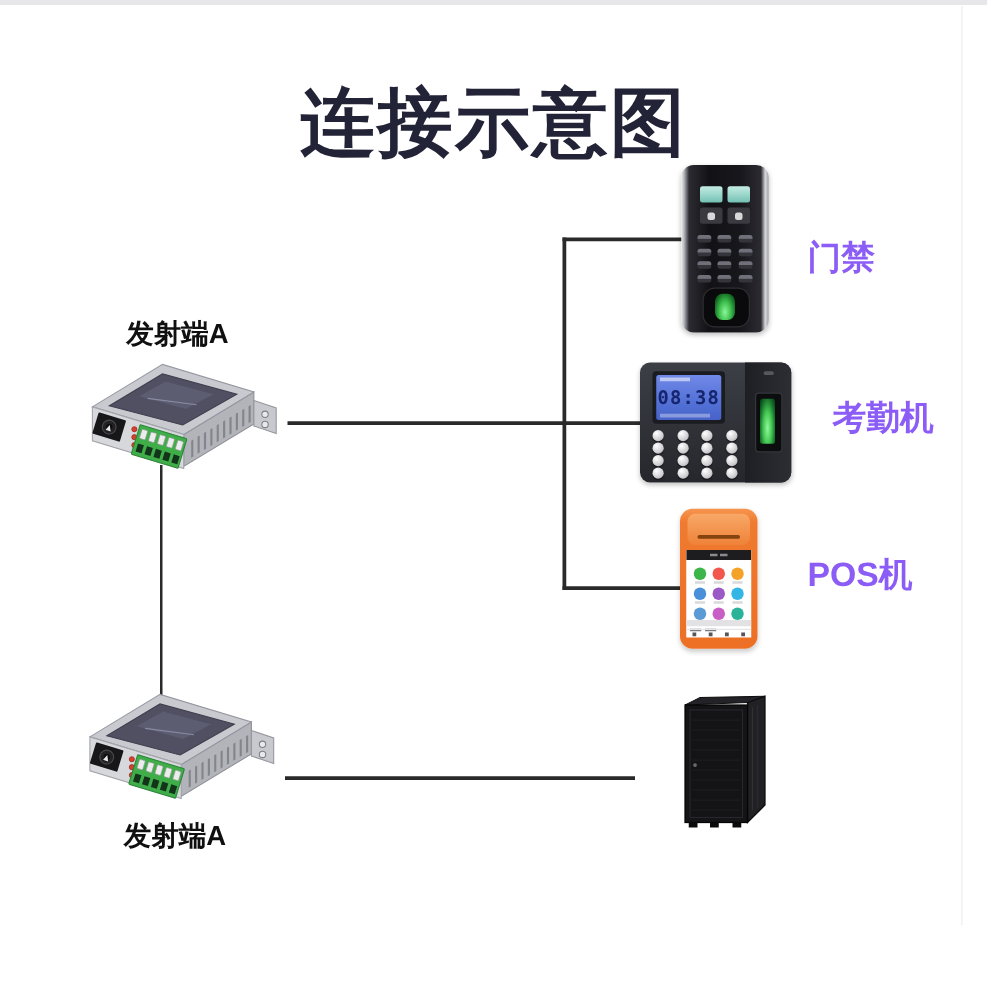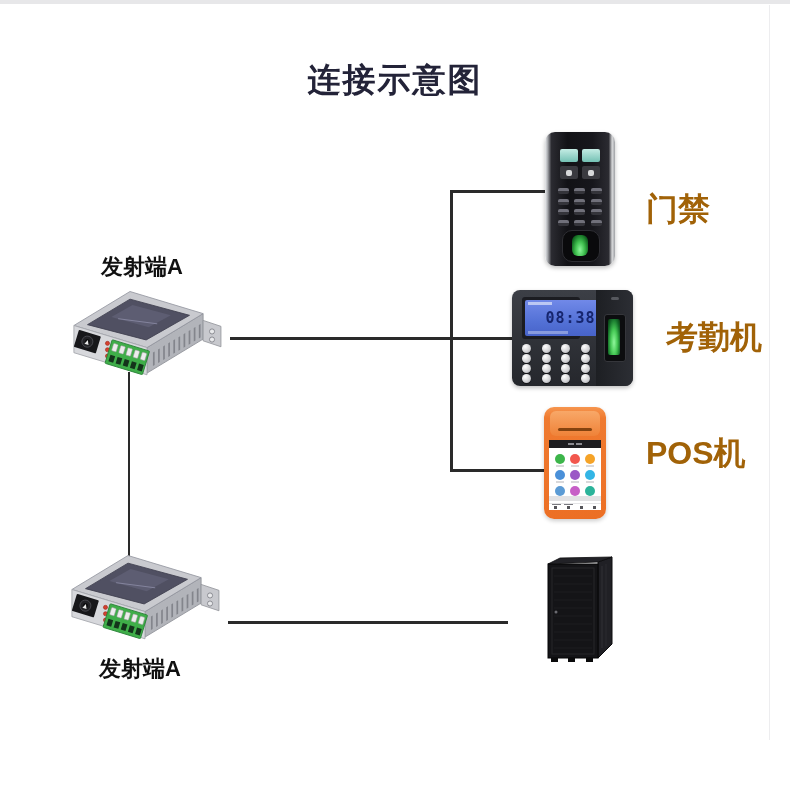--- a/index.html
+++ b/index.html
@@ -2,29 +2,29 @@
 <html><head>
 <meta charset="utf-8">
 <style>
   html,body{margin:0;padding:0;background:#fff;}
   .canvas{position:relative;width:790px;height:790px;background:#ffffff;overflow:hidden;
           font-family:"Liberation Sans",sans-serif;}
   .top-strip{position:absolute;left:0;top:0;width:790px;height:4px;background:#e7e7e9;}
   .edge-faint{position:absolute;left:769px;top:5px;width:1px;height:735px;background:#ededef;}
 
   .title{position:absolute;left:0;right:0;top:58px;margin:0;text-align:center;
-         font-size:33px;font-weight:700;letter-spacing:2px;color:#232338;}
+         font-size:60px;font-weight:700;letter-spacing:2px;color:#232338;}
 
   .cline{position:absolute;background:#2a2a2a;}
 
   .tx{position:absolute;width:170px;height:96px;}
   .tx svg{display:block;}
   .tx-label{position:absolute;width:132px;text-align:center;font-size:22px;font-weight:700;color:#101010;}
 
-  .dev-label{position:absolute;font-size:32px;font-weight:700;color:#a16207;white-space:nowrap;}
+  .dev-label{position:absolute;font-size:27px;font-weight:700;color:#8b5cf6;white-space:nowrap;}
 
   
   .ac{position:absolute;left:545px;top:132px;width:70px;height:134px;border-radius:10px;
       background:linear-gradient(90deg,#e9eaec 0%,#b9bbbf 3%,#2b2b31 9%,#121216 32%,#17171c 68%,#2b2b31 91%,#d8d9db 96%,#9fa1a5 100%);
       box-shadow:0 2px 4px rgba(0,0,0,.25);}
   .ac-tiles{position:absolute;left:15px;top:17px;width:40px;height:30px;display:grid;
             grid-template-columns:1fr 1fr;gap:4px;}
   .ac-tile{border-radius:2px;background:linear-gradient(180deg,#c4ece4,#74c1b4);}
   .ac-tile.alt{background:#3a3a40;position:relative;}
   .ac-tile.alt::after{content:"";position:absolute;left:50%;top:50%;width:6px;height:6px;margin:-3px 0 0 -3px;
@@ -36,21 +36,21 @@
          background:#0a0a0c;border:1px solid #2e2e33;}
   .ac-fp-win{position:absolute;left:9px;top:4px;width:16px;height:21px;border-radius:6px;
          background:radial-gradient(ellipse at 50% 70%, #8cf69a 0%, #3fc04e 40%, #136b22 75%, #063312 100%);}
 
   
   .att{position:absolute;left:512px;top:290px;width:121px;height:96px;border-radius:8px;
        background:linear-gradient(180deg,#3c3f46,#25272c);box-shadow:0 2px 4px rgba(0,0,0,.25);}
   .att-screen{position:absolute;left:10px;top:7px;width:58px;height:42px;border-radius:3px;
        background:#1b1c21;padding:3px;box-sizing:border-box;}
   .att-lcd{position:relative;width:100%;height:100%;border-radius:2px;
-       background:linear-gradient(180deg,#7189e8 0%,#5371d6 60%,#4763c9 100%);padding-left:39px;}
+       background:linear-gradient(180deg,#7189e8 0%,#5371d6 60%,#4763c9 100%);}
   .att-lcd::before{content:"";position:absolute;left:3px;top:2px;width:24px;height:3px;background:rgba(255,255,255,.55);}
   .att-lcd::after{content:"";position:absolute;left:3px;bottom:2px;width:40px;height:3px;background:rgba(255,255,255,.35);}
   .att-time{position:absolute;left:0;right:0;top:9px;text-align:center;font-size:15px;font-weight:700;
        color:#16256e;letter-spacing:1px;font-family:"DejaVu Sans Mono",monospace;}
   .att-keypad{position:absolute;left:9px;top:54px;width:70px;height:39px;display:grid;
        grid-template-columns:repeat(4,1fr);column-gap:8px;row-gap:1px;justify-items:center;}
   .att-key{width:9px;height:9px;border-radius:50%;
        background:radial-gradient(circle at 35% 30%, #ffffff, #cfcfd2 60%, #97989c);
        box-shadow:0 1px 1px rgba(0,0,0,.55);}
   .att-side{position:absolute;right:0;top:0;bottom:0;width:37px;border-radius:0 8px 8px 0;
@@ -290,21 +290,21 @@
           <i></i>
         </div>
       <div class="pos-nav">
           <i></i>
           <i></i>
           <i></i>
           <i></i>
         </div>
     </div>
   </div>
-  <div class="dev-label" style="left:646px;top:432px">POS机</div>
+  <div class="dev-label" style="left:646px;top:442px">POS机</div>
 
   <div class="rack">
     <svg width="76" height="114" viewBox="0 0 76 114">
       <polygon points="56,10 70,5 70,92 56,106" fill="#202025" stroke="#0c0c0e" stroke-width="1"></polygon>
       <line x1="60" y1="14" x2="60" y2="96" stroke="#303036" stroke-width="1"></line>
       <line x1="64" y1="12" x2="64" y2="94" stroke="#2a2a30" stroke-width="1"></line>
       <polygon points="6,12 18,6 70,5 56,10" fill="#222227" stroke="#0c0c0e" stroke-width="0.8"></polygon>
       <rect x="6" y="12" width="50" height="94" fill="#141417" stroke="#050506" stroke-width="1"></rect>
       <rect x="10" y="16" width="42" height="86" fill="none" stroke="#26262b" stroke-width="1"></rect>
       <g stroke="#1c1c20" stroke-width="1">

